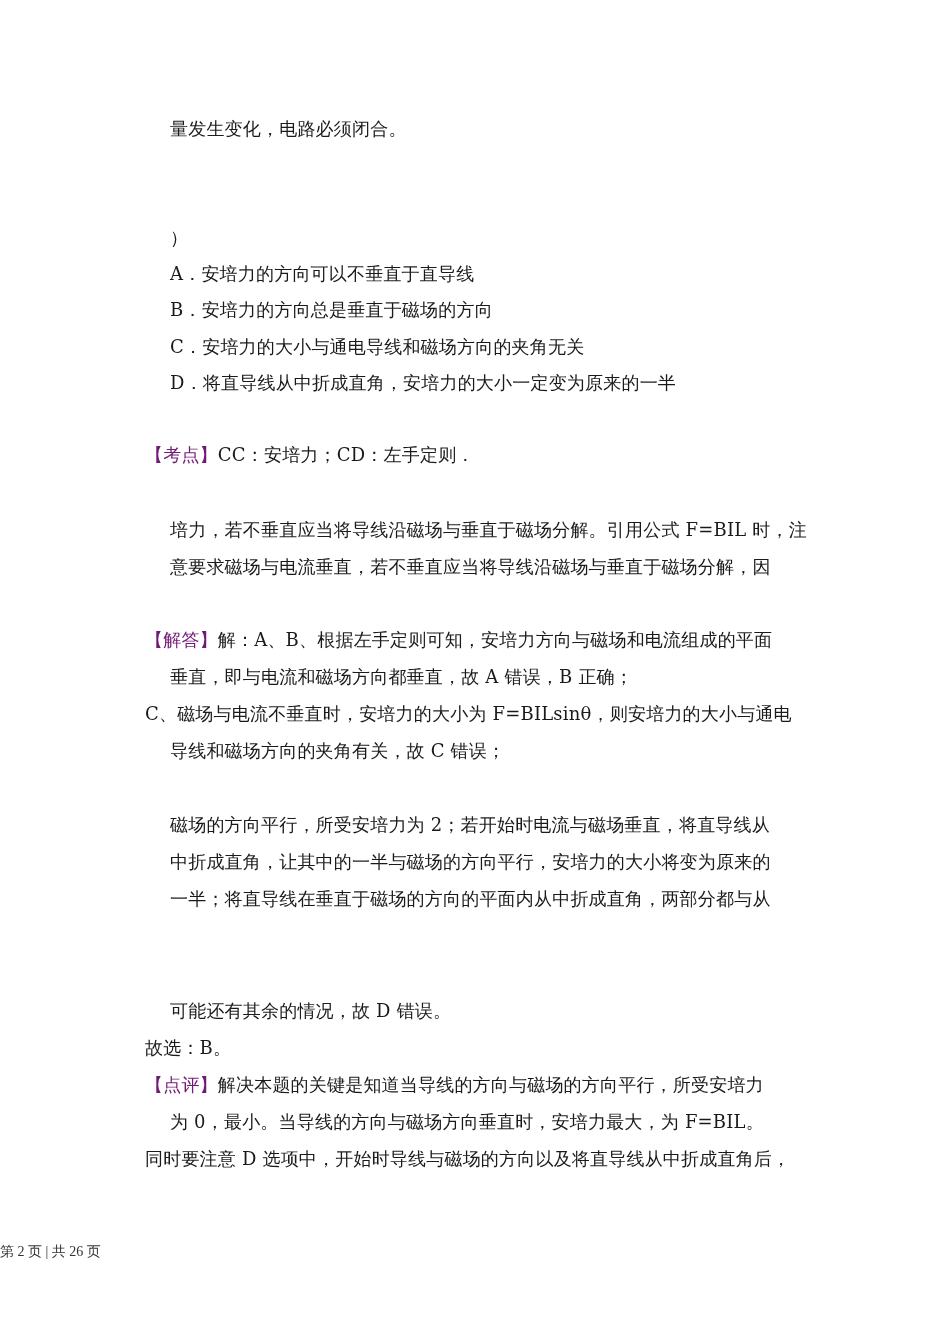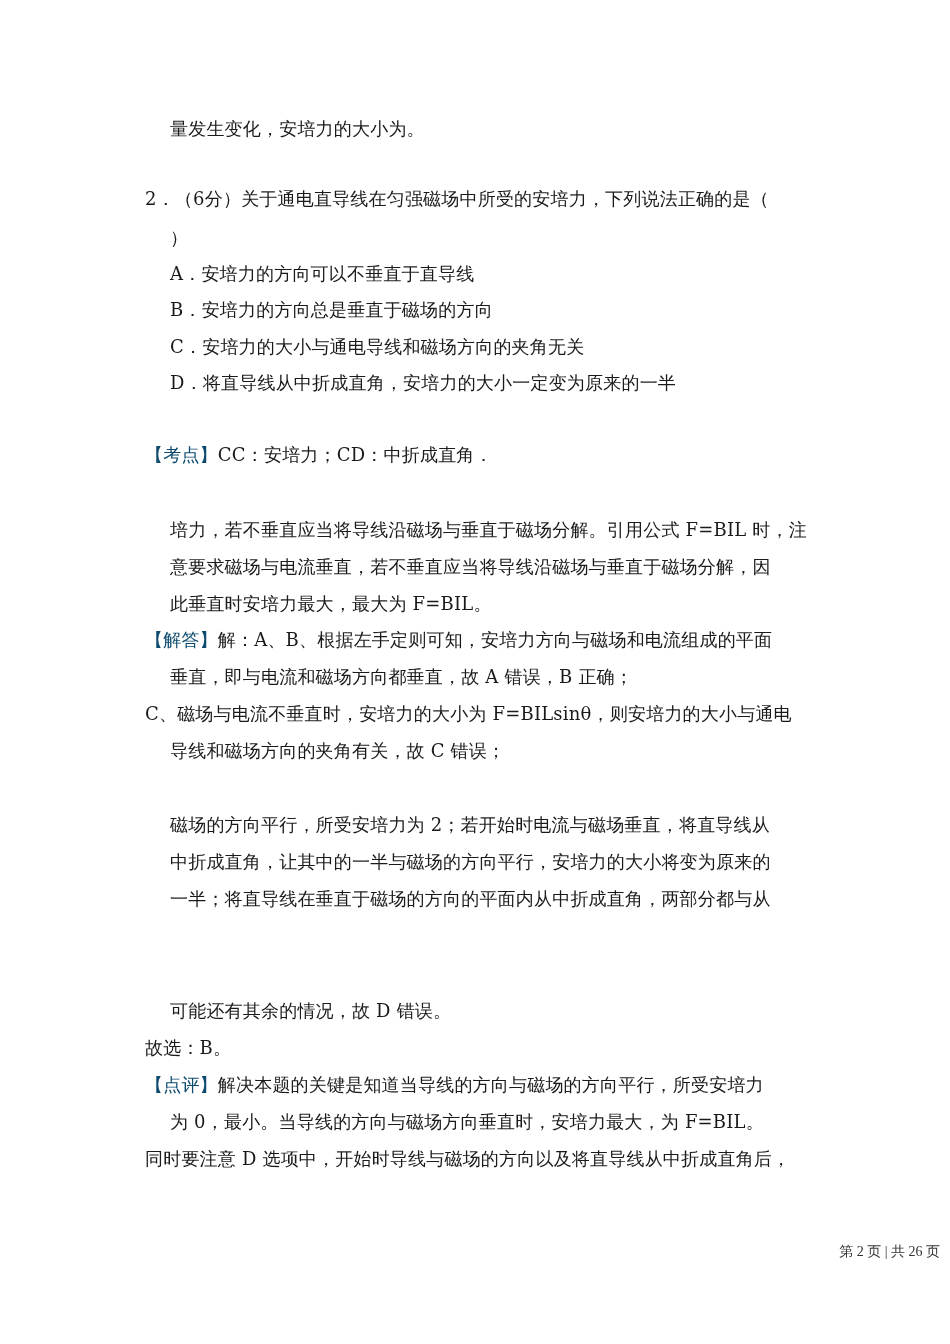--- a/index.html
+++ b/index.html
@@ -25,21 +25,21 @@
     position: absolute;
     font-size: 18px;
     line-height: 24px;
     white-space: nowrap;
     letter-spacing: 0.2px;
   }
   .indent { left: 170px; }
   .flush { left: 145px; }
   .opt { left: 170px; }
   .label {
-    color: #0c4a6e;
+    color: #701a75;
   }
   .frac {
     display: inline-block;
     vertical-align: middle;
     text-align: center;
     font-size: 17px;
     line-height: 18px;
     margin: 0 2px;
     position: relative;
     top: -6px;
@@ -57,58 +57,54 @@
   }
   .sqrt-arg {
     border-top: 1.5px solid #1a1a1a;
     padding-left: 1px;
   }
   .footer {
     position: absolute;
     top: 1243px;
     left: 0;
     width: 940px;
-    text-align: right;
+    text-align: left;
     font-size: 14px;
     color: #333;
     font-family: "Liberation Serif", "DejaVu Serif", serif;
   }
 </style>
 </head>
 <body>
 
 <div class="page">
 
-  <div class="line indent" style="top:117px">量发生变化，安培力的大小为。</div>
+  <div class="line indent" style="top:117px">量发生变化，电路必须闭合。</div>
 
-  <div class="line flush" style="top:187px">
-    <span>2．</span><span>（6分）</span><span>关于通电直导线在匀强磁场中所受的安培力，下列说法正确的是（</span>
-  </div>
   <div class="line indent" style="top:226px">）</div>
 
   <div class="line opt" style="top:298px">
     <span>B．</span><span>安培力的方向总是垂直于磁场的方向</span>
   </div>
   <div class="line opt" style="top:262px">
     <span>A．</span><span>安培力的方向可以不垂直于直导线</span>
   </div>
   <div class="line opt" style="top:335px">
     <span>C．</span><span>安培力的大小与通电导线和磁场方向的夹角无关</span>
   </div>
   <div class="line opt" style="top:371px">
     <span>D．</span><span>将直导线从中折成直角，安培力的大小一定变为原来的一半</span>
   </div>
 
   <div class="line flush" style="top:443px">
-    <span class="label">【考点】</span><span>CC：安培力；CD：中折成直角．</span>
+    <span class="label">【考点】</span><span>CC：安培力；CD：左手定则．</span>
   </div>
 
   <div class="line indent" style="top:518px">培力，若不垂直应当将导线沿磁场与垂直于磁场分解。引用公式 F=BIL 时，注</div>
   <div class="line indent" style="top:555px">意要求磁场与电流垂直，若不垂直应当将导线沿磁场与垂直于磁场分解，因</div>
-  <div class="line indent" style="top:592px">此垂直时安培力最大，最大为 F=BIL。</div>
 
   <div class="line flush" style="top:628px">
     <span class="label">【解答】</span><span>解：A、B、根据左手定则可知，安培力方向与磁场和电流组成的平面</span>
   </div>
   <div class="line indent" style="top:665px">垂直，即与电流和磁场方向都垂直，故 A 错误，B 正确；</div>
 
   <div class="line flush" style="top:702px">C、磁场与电流不垂直时，安培力的大小为 F=BILsinθ，则安培力的大小与通电</div>
   <div class="line indent" style="top:739px">导线和磁场方向的夹角有关，故 C 错误；</div>
 
   <div class="line indent" style="top:813px">磁场的方向平行，所受安培力为 2；若开始时电流与磁场垂直，将直导线从</div>

